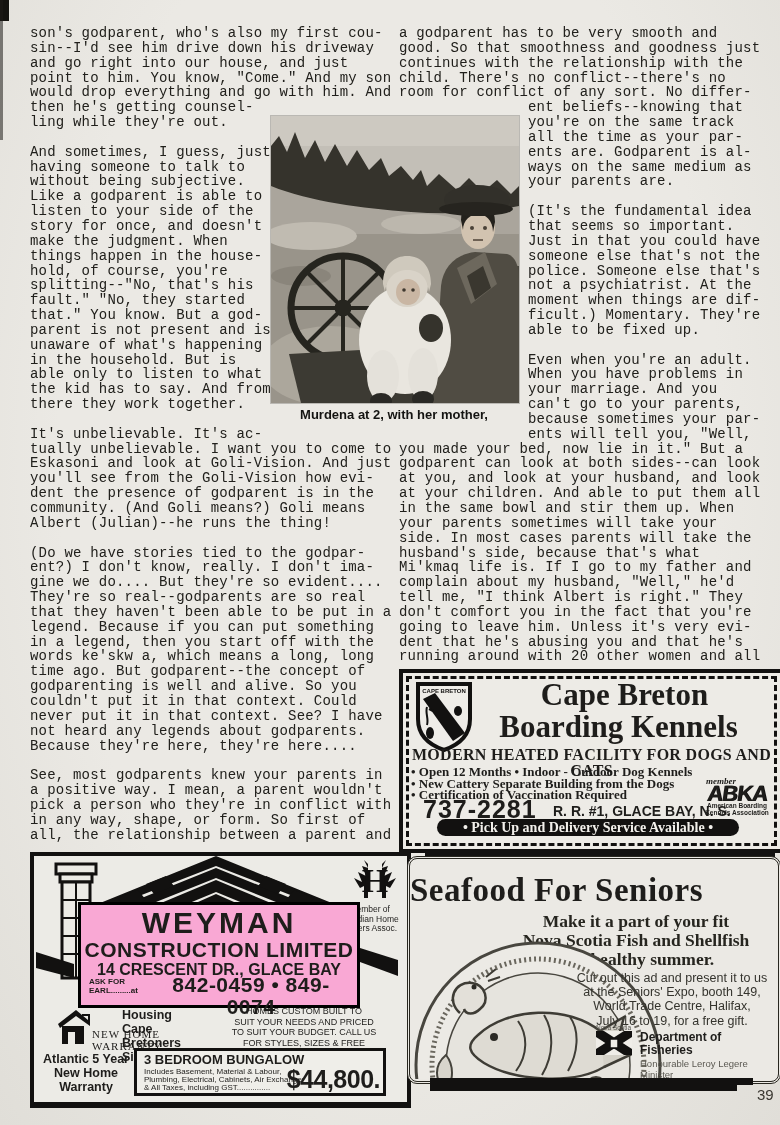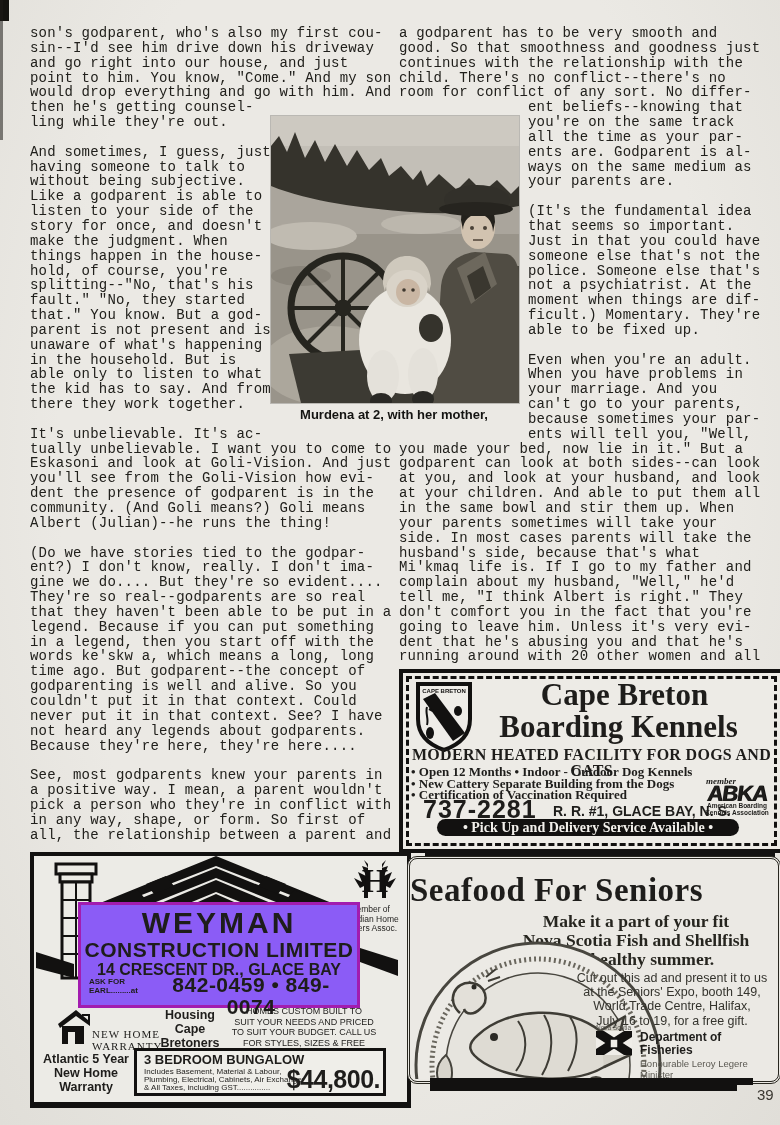--- a/index.html
+++ b/index.html
@@ -52,36 +52,36 @@
   .k-abka .abka-sub { font:bold 6.5px/6.5px "Liberation Sans",sans-serif; }
   .k-banner { position:absolute; left:34px; top:146px; width:302px; height:17px;
               background:#121110; border-radius:9px; color:#f2f0eb; text-align:center;
               font:bold 14px/17px "Liberation Serif",serif; }
 
   
   .weyman { position:absolute; left:30px; top:852px; width:373px; height:246px;
             border:4px solid #121110; border-bottom-width:6px; background:#ecebe6; }
   .w-art { position:absolute; left:0; top:0; }
   .w-box { position:absolute; left:44px; top:46px; width:276px; height:100px;
-           border:3px solid #a21caf; background:#8b5cf6; text-align:center; }
+           border:3px solid #000000; background:#f9a8d4; text-align:center; }
   .w-name  { font:bold 30px/32px "Liberation Sans",sans-serif; letter-spacing:3px; margin-top:2px; }
   .w-line2 { font:bold 21px/22px "Liberation Sans",sans-serif; letter-spacing:.5px; }
   .w-addr  { font:bold 16px/18px "Liberation Sans",sans-serif; }
   .w-ask { position:absolute; left:8px; top:72px; text-align:left;
            font:bold 8px/9px "Liberation Sans",sans-serif; }
   .w-phones { position:absolute; left:68px; top:69px; width:204px;
               font:bold 21px/22px "Liberation Sans",sans-serif; letter-spacing:.5px; }
   .w-member { position:absolute; left:302px; top:49px; width:64px; text-align:center;
               font:8.5px/9.5px "Liberation Sans",sans-serif; }
   .w-leaf { position:absolute; left:316px; top:2px; }
   .w-nhw-icon { position:absolute; left:20px; top:150px; }
   .w-nhw { position:absolute; left:58px; top:172px; font:11px/12px "Liberation Serif",serif; letter-spacing:1px; }
   .w-warranty { position:absolute; left:6px; top:196px; width:92px; text-align:center;
                 font:bold 12.5px/14px "Liberation Sans",sans-serif; }
-  .w-housing { position:absolute; left:112px; top:152px; width:88px; text-align:center;
+  .w-housing { position:absolute; left:88px; top:152px; width:88px; 
                font:bold 12.5px/14px "Liberation Sans",sans-serif; }
   .w-custom { position:absolute; left:188px; top:150px; width:164px; text-align:center;
               font:9px/10.5px "Liberation Sans",sans-serif; }
   .w-bung { position:absolute; left:100px; top:192px; width:246px; height:42px;
             border:3px solid #121110; background:#efeee9; }
   .w-bung-title { position:absolute; left:7px; top:2px; font:bold 13px/14px "Liberation Sans",sans-serif; }
   .w-bung-lines { position:absolute; left:7px; top:17px; font:8px/8.2px "Liberation Sans",sans-serif; }
   .w-price { position:absolute; right:3px; bottom:1px; font:bold 25px/25px "Liberation Sans",sans-serif; letter-spacing:-.5px; }
 
   

